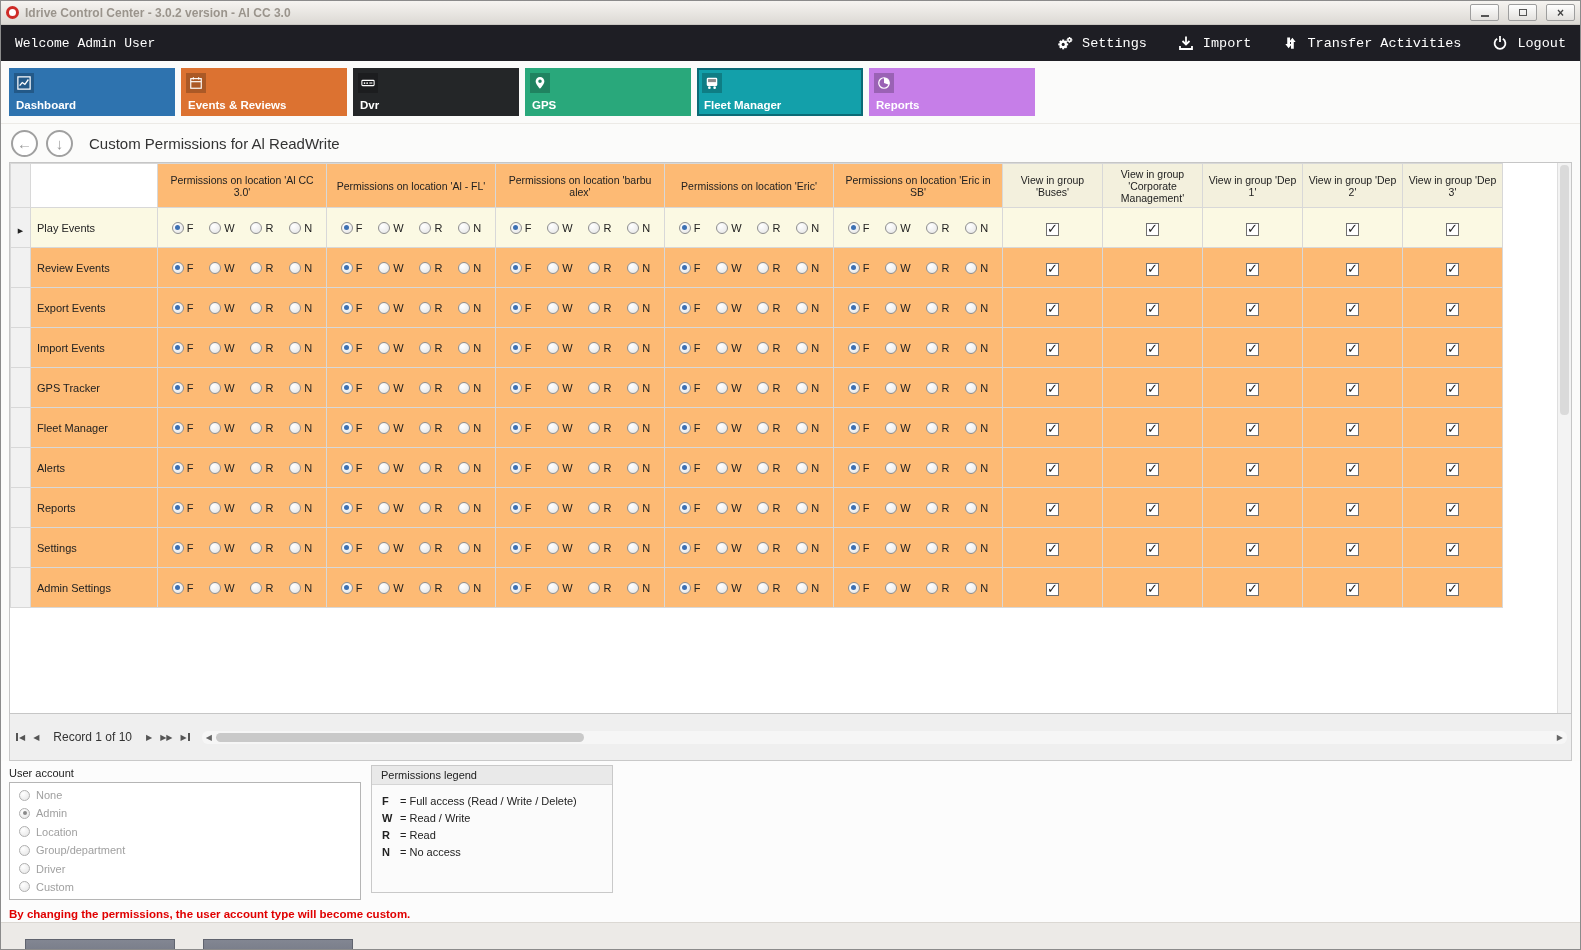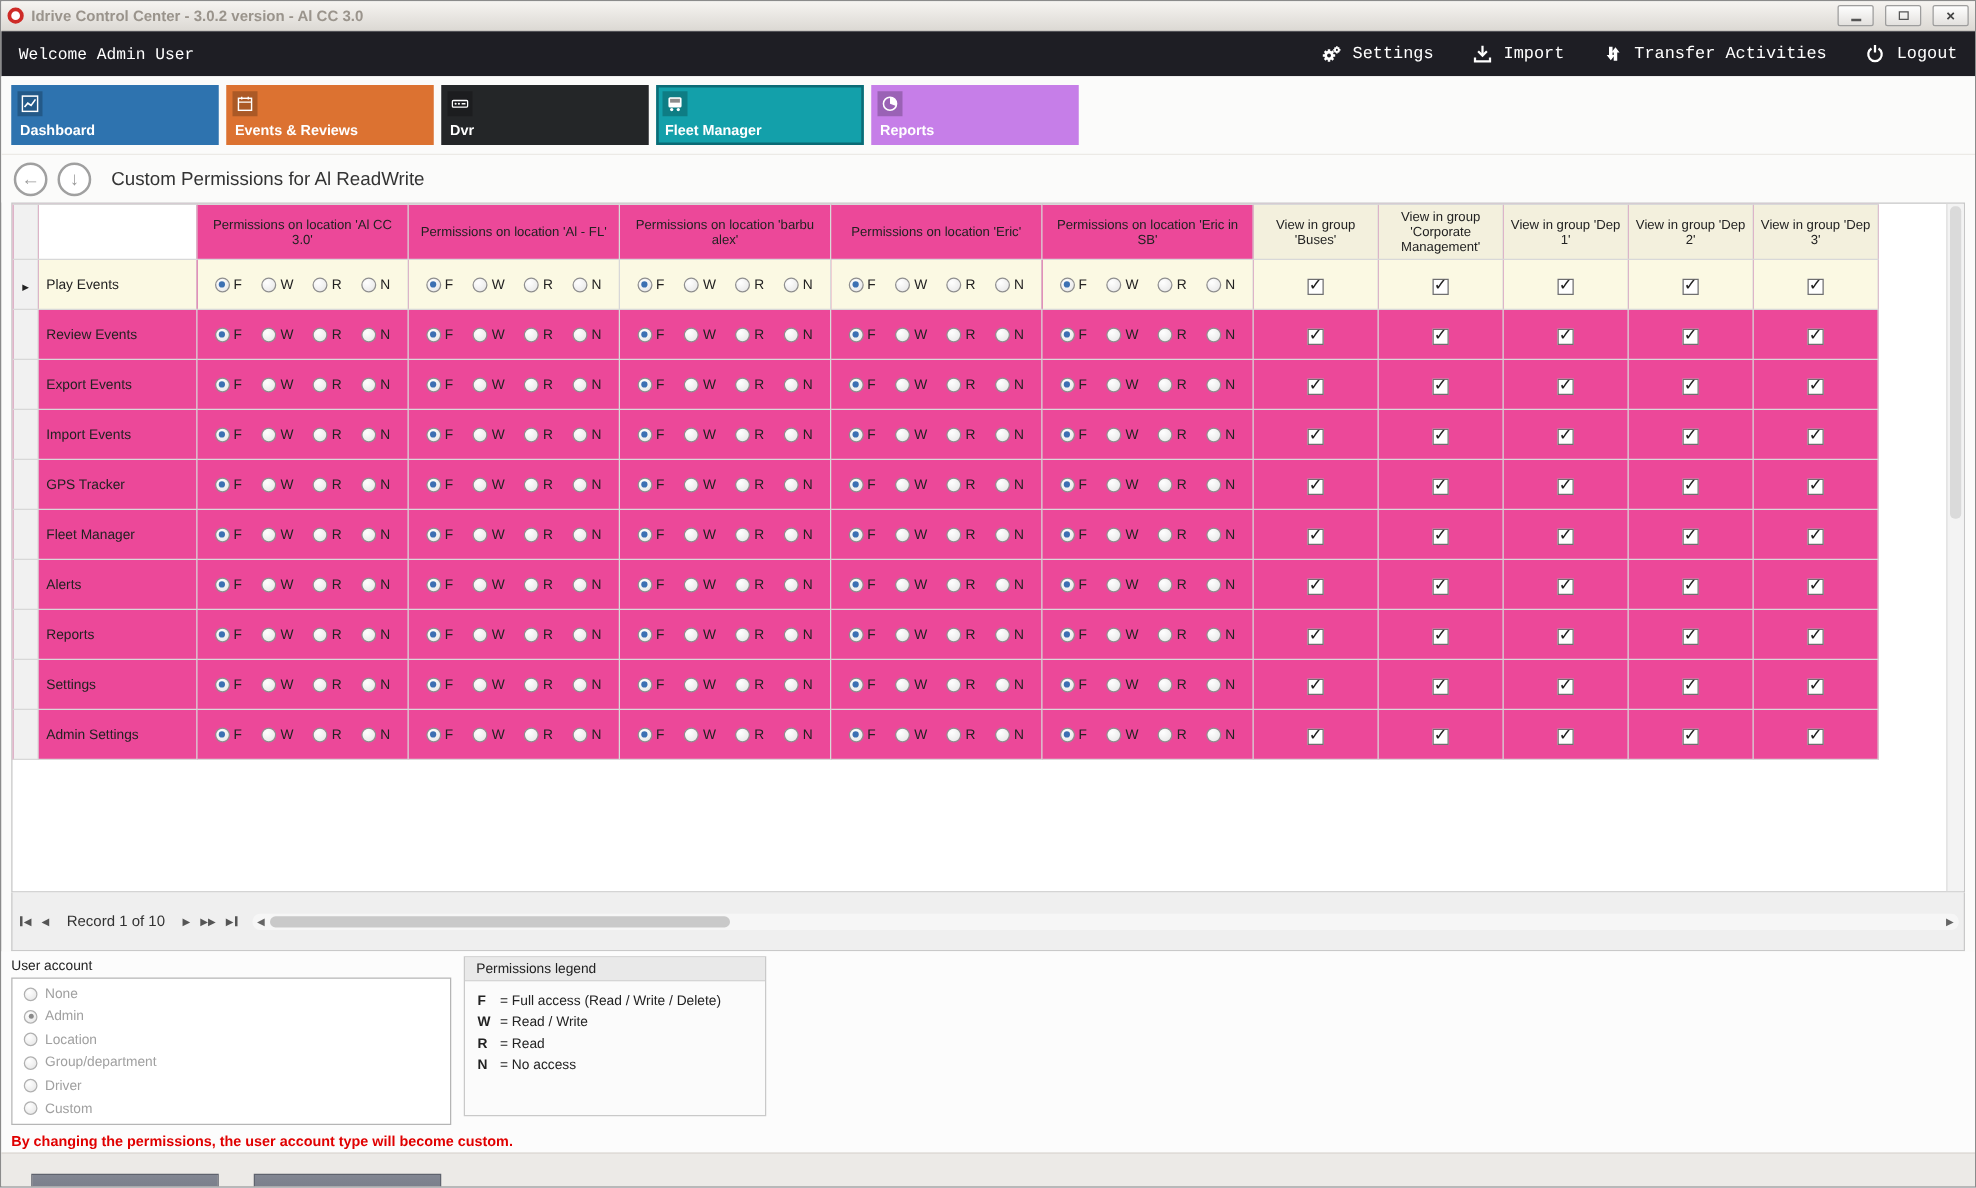--- a/index.html
+++ b/index.html
@@ -30,21 +30,21 @@
   .tab-label { position:absolute; left:7px; bottom:5px; font-size:11.5px; font-weight:bold; white-space:nowrap; }
 
   
   .page-head { flex:0 0 38px; display:flex; align-items:center; padding:4px 10px; gap:8px; background:#fbfbfa; }
   .circle-btn { width:27px; height:27px; border-radius:50%; border:2px solid #a0a0a0; color:#9b9b9b; background:#fff; display:flex; align-items:center; justify-content:center; font-size:15px; cursor:pointer; }
   .page-title { font-size:15px; color:#333; margin-left:8px; }
 
   
   .grid-wrap { flex:0 0 552px; margin:0 8px; background:#fff; border:1px solid #c6c6c6; display:flex; overflow:hidden; }
   .grid-scroll { flex:1; overflow:hidden; }
-  table.grid { border-collapse:collapse; table-layout:fixed; width:1492px; background:#ec4899; }
+  table.grid { border-collapse:collapse; table-layout:fixed; width:1492px; background:#fdba74; }
   table.grid th, table.grid td { border:1px solid #d8d8d8; overflow:hidden; }
   th.perm-h, th.group-h { height:44px; font-size:10.5px; font-weight:normal; color:#222; text-align:center; padding:2px 4px; vertical-align:middle; }
   th.group-h { background:#f3f0dd; }
   th.marker-h { background:#f1f1f1; }
   th.label-h { background:#fff; }
   td { height:40px; }
   td.marker-c { background:#f1f1f1; text-align:center; }
   .row-arrow { font-size:7px; color:#222; }
   td.label-c { font-size:11px; color:#222; padding-left:6px; cursor:default; }
   tr.hl td { background:#fbf9e3; }
@@ -191,20 +191,28 @@
         <span class="tab-icon">
           <svg width="14" height="14" viewBox="0 0 16 16">
             <rect x="1" y="5" width="14" height="6" rx="1" fill="none" stroke="#fff" stroke-width="1.2"></rect>
             <circle cx="4" cy="8" r="1" fill="#fff"></circle>
             <circle cx="7" cy="8" r="1" fill="#fff"></circle>
             <line x1="9.5" y1="8" x2="13" y2="8" stroke="#fff" stroke-width="1.2"></line>
           </svg>
         </span>
         <span class="tab-label">Dvr</span>
       </div>
+      <div class="tab-tile" style="background: rgb(41, 168, 123);">
+        <span class="tab-icon">
+          <svg width="14" height="14" viewBox="0 0 16 16">
+            <path fill-rule="evenodd" d="M8 1C5.2 1 3 3.2 3 6c0 3.5 5 8.5 5 8.5S13 9.5 13 6c0-2.8-2.2-5-5-5zm0 7a2 2 0 1 1 0-4 2 2 0 0 1 0 4z" fill="#fff"></path>
+          </svg>
+        </span>
+        <span class="tab-label">GPS</span>
+      </div>
       <div class="tab-tile selected" style="background: rgb(19, 160, 170);">
         <span class="tab-icon">
           <svg width="14" height="14" viewBox="0 0 16 16">
             <rect x="2" y="2" width="12" height="9.5" rx="1.5" fill="#fff"></rect>
             <rect x="3.5" y="3.5" width="9" height="3.5" fill="rgba(0,0,0,0.45)"></rect>
             <circle cx="5" cy="13.3" r="1.5" fill="#fff"></circle>
             <circle cx="11" cy="13.3" r="1.5" fill="#fff"></circle>
           </svg>
         </span>
         <span class="tab-label">Fleet Manager</span>

